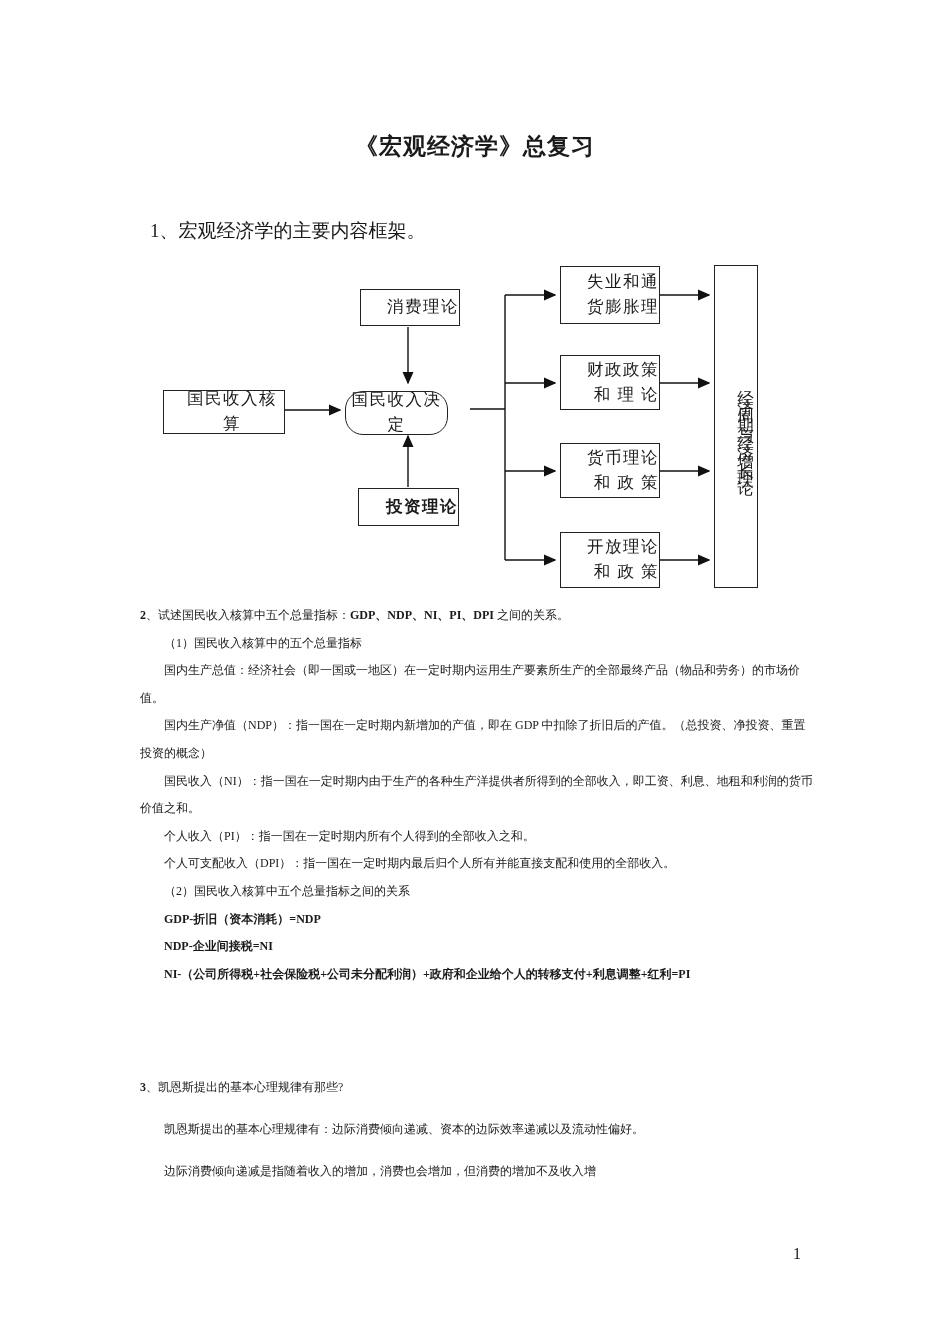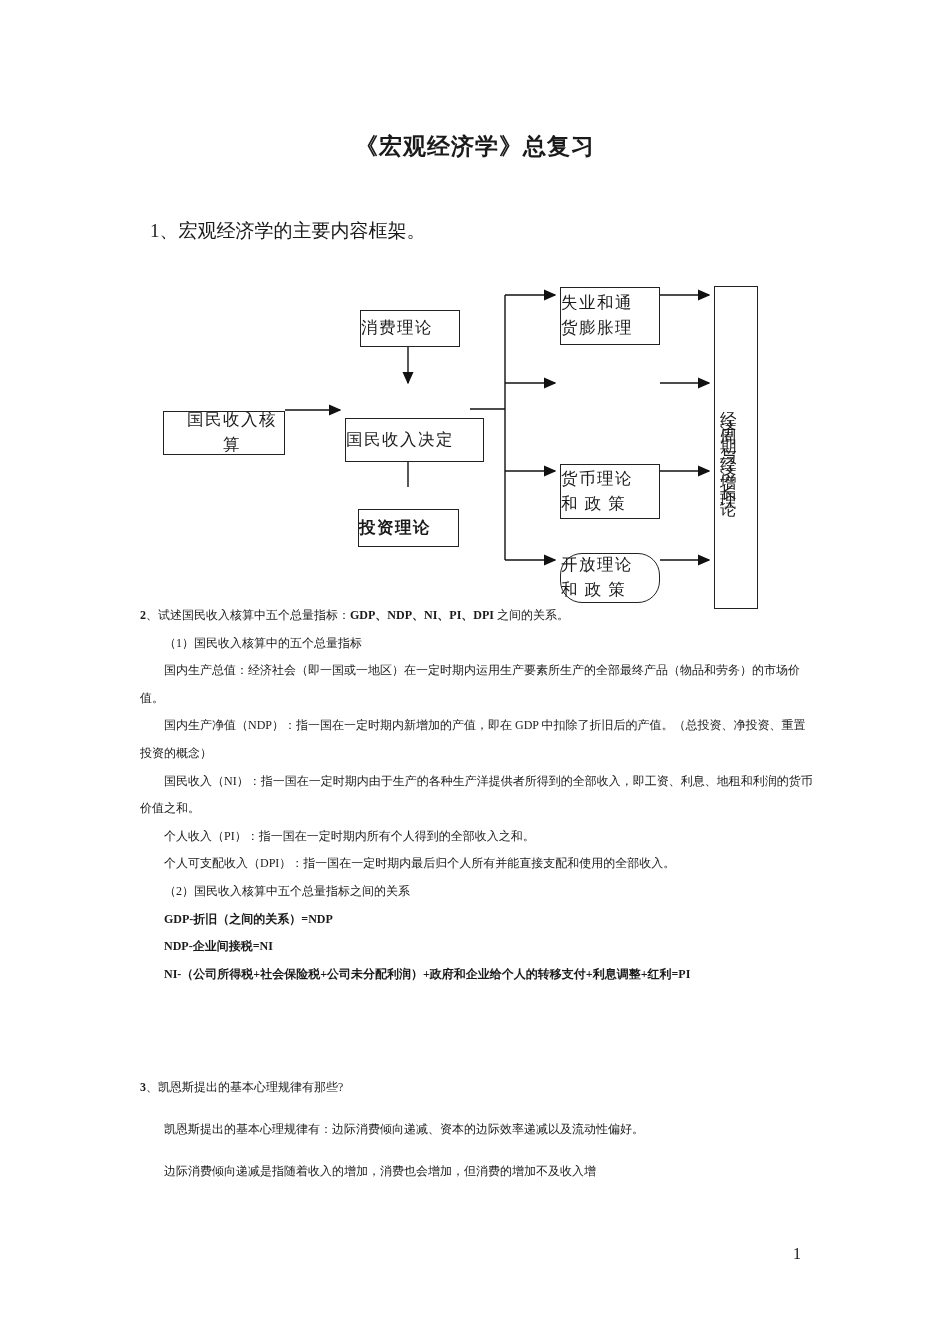--- a/index.html
+++ b/index.html
@@ -38,28 +38,27 @@
     height: 345px;
   }
   .connectors { position: absolute; left: 0; top: 0; }
   .c { stroke: #111111; stroke-width: 1.4; fill: none; }
   .box {
     position: absolute;
     border: 1.5px solid #222222;
     background: #ffffff;
     display: flex;
     flex-direction: column;
-    align-items: flex-start;
+    align-items: flex-end;
     justify-content: center;
     text-align: center;
     font-size: 16.5px;
     line-height: 1.5;
     letter-spacing: 1.5px;
     box-sizing: border-box;
-    margin-top: 21px;
   }
   .box-vertical .vtext {
     writing-mode: vertical-lr;
     text-orientation: upright;
     letter-spacing: 9px;
     font-size: 16.5px;
   }
   
   .section {
     position: absolute;
@@ -113,60 +112,64 @@
     </svg>
 
     <div class="box" style="left:360px; top:31px; width:100px; height:37px;">
       <span>消费理论</span>
     </div>
 
     <div class="box" style="left:163px; top:132px; width:122px; height:44px;padding-left:16px;">
       <span>国民收入核算</span>
     </div>
 
-    <div class="box" style="left:345px; top:139px; width:139px; height:44px;">
+    <div class="box" style="left:345px; top:133px; width:103px; height:44px;border-radius:18px;">
       <span>国民收入决定</span>
     </div>
 
     <div class="box" style="left:358px; top:230px; width:101px; height:38px;font-weight:bold;">
       <span>投资理论</span>
     </div>
 
     <div class="box" style="left:560px; top:8px; width:100px; height:58px;">
       <span>失业和通</span>
       <span>货膨胀理</span>
     </div>
 
+    <div class="box" style="left:560px; top:97px; width:100px; height:55px;">
+      <span>财政政策</span>
+      <span>和 理 论</span>
+    </div>
 
     <div class="box" style="left:560px; top:185px; width:100px; height:55px;">
       <span>货币理论</span>
       <span>和 政 策</span>
     </div>
 
-    <div class="box" style="left:560px; top:274px; width:100px; height:50px;border-radius:22px;">
+    <div class="box" style="left:560px; top:274px; width:100px; height:56px;">
       <span>开放理论</span>
       <span>和 政 策</span>
     </div>
 
     <div class="box box-vertical" style="left:714px; top:7px; width:44px; height:323px;">
       <span class="vtext">经济周期与经济增长理论</span>
     </div>
 
   </div>
 
   <div class="section s2">
     <p><b>2</b><span>、试述国民收入核算中五个总量指标：</span><b>GDP、NDP、NI、PI、DPI</b><span> 之间的关系。</span></p>
     <p class="ind">（1）国民收入核算中的五个总量指标</p>
     <p class="ind">国内生产总值：经济社会（即一国或一地区）在一定时期内运用生产要素所生产的全部最终产品（物品和劳务）的市场价值。</p>
     <p class="ind">国内生产净值（NDP）：指一国在一定时期内新增加的产值，即在 GDP 中扣除了折旧后的产值。（总投资、净投资、重置投资的概念）</p>
     <p class="ind">国民收入（NI）：指一国在一定时期内由于生产的各种生产洋提供者所得到的全部收入，即工资、利息、地租和利润的货币价值之和。</p>
     <p class="ind">个人收入（PI）：指一国在一定时期内所有个人得到的全部收入之和。</p>
     <p class="ind">个人可支配收入（DPI）：指一国在一定时期内最后归个人所有并能直接支配和使用的全部收入。</p>
     <p class="ind">（2）国民收入核算中五个总量指标之间的关系</p>
-    <p class="ind formula">GDP-折旧（之间的关系）=NDP</p>
+    <p class="ind formula">GDP-折旧（资本消耗）=NDP</p>
     <p class="ind formula">NDP-企业间接税=NI</p>
     <p class="ind formula">NI-（公司所得税+社会保险税+公司未分配利润）+政府和企业给个人的转移支付+利息调整+红利=PI</p>
   </div>
 
   <div class="section s3">
     <p><b>3</b><span>、凯恩斯提出的基本心理规律有那些?</span></p>
     <p class="ind">凯恩斯提出的基本心理规律有：边际消费倾向递减、资本的边际效率递减以及流动性偏好。</p>
     <p class="ind">边际消费倾向递减是指随着收入的增加，消费也会增加，但消费的增加不及收入增</p>
   </div>
 

